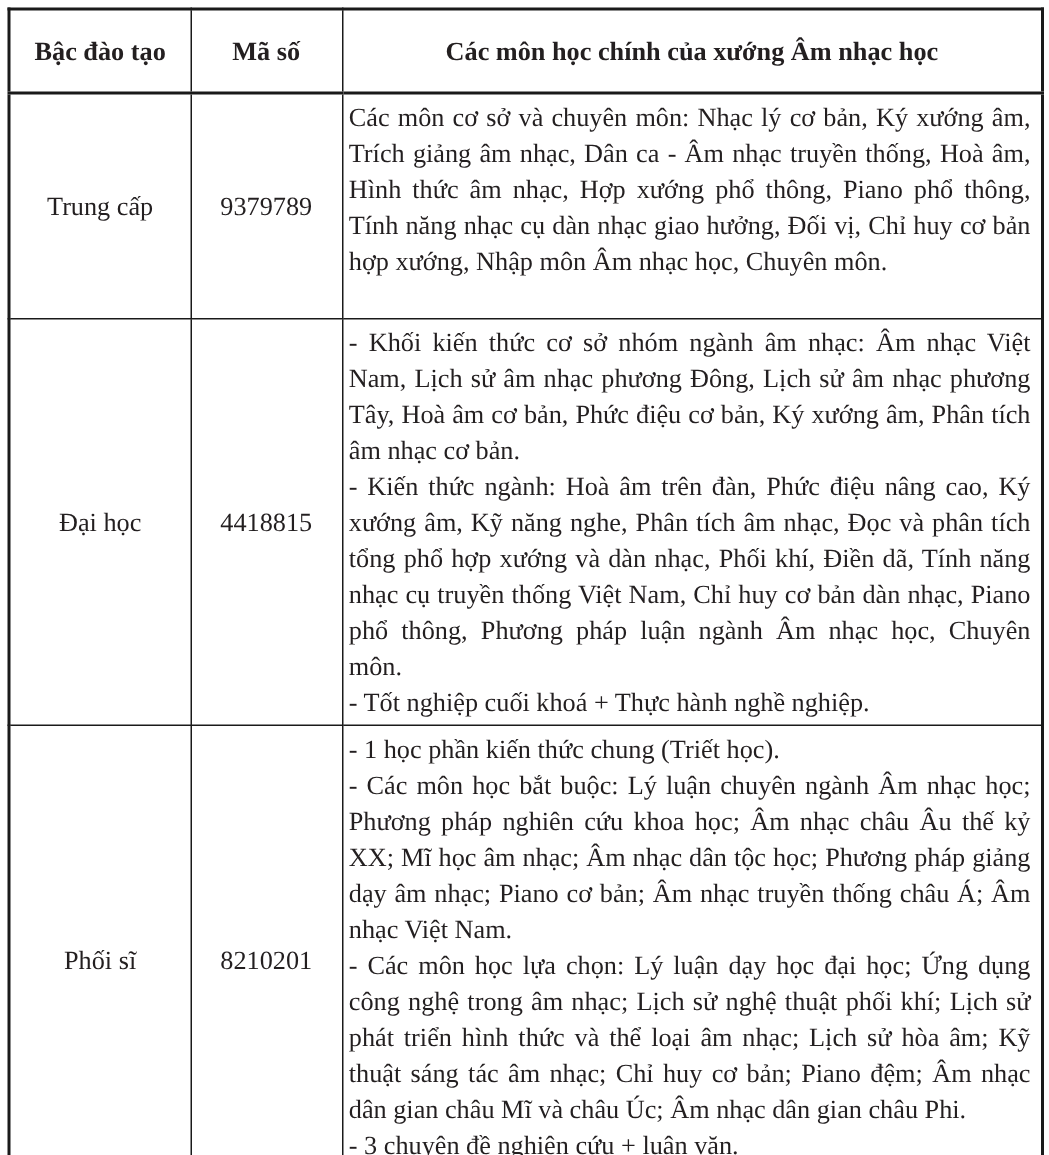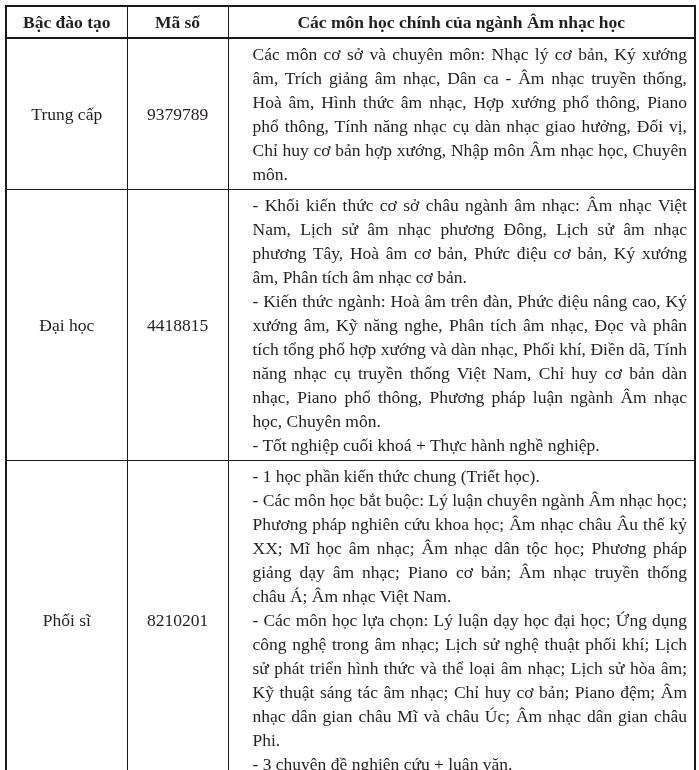--- a/index.html
+++ b/index.html
@@ -34,32 +34,32 @@
     border: 1px solid #1a1a1a;
     font-size: 17.5px;
     line-height: 24px;
     box-sizing: border-box;
   }
   thead th {
     border-bottom: 2px solid #1a1a1a;
     font-weight: bold;
     text-align: center;
     height: 26px;
-    padding: 4px 4px;
+    padding: 16px 4px;
     line-height: 22px;
   }
   td.level, td.code {
     text-align: center;
     vertical-align: middle;
     padding: 2px 4px;
   }
   td.subjects {
     vertical-align: top;
     text-align: justify;
-    padding: 3px 7px 3px 24px;
+    padding: 3px 7px 3px 4px;
   }
   td.subjects p {
     margin: 0;
   }
   tr.row-1 { height: 150px; }
   tr.row-2 { height: 258px; }
   tr.row-3 { height: 315px; }
 </style>
 </head>
 <body>
@@ -68,36 +68,36 @@
   <table class="curriculum">
     <colgroup>
       <col class="c-level">
       <col class="c-code">
       <col class="c-subjects">
     </colgroup>
     <thead>
       <tr>
         <th>Bậc đào tạo</th>
         <th>Mã số</th>
-        <th>Các môn học chính của ngành Âm nhạc học</th>
+        <th>Các môn học chính của xướng Âm nhạc học</th>
       </tr>
     </thead>
     <tbody>
       <tr class="row-1">
         <td class="level">Trung cấp</td>
         <td class="code">9379789</td>
         <td class="subjects">
           <p>Các môn cơ sở và chuyên môn: Nhạc lý cơ bản, Ký xướng âm, Trích giảng âm nhạc, Dân ca - Âm nhạc truyền thống, Hoà âm, Hình thức âm nhạc, Hợp xướng phổ thông, Piano phổ thông, Tính năng nhạc cụ dàn nhạc giao hưởng, Đối vị, Chỉ huy cơ bản hợp xướng, Nhập môn Âm nhạc học, Chuyên môn.</p>
         </td>
       </tr>
       <tr class="row-2">
         <td class="level">Đại học</td>
         <td class="code">4418815</td>
         <td class="subjects">
-          <p>- Khối kiến thức cơ sở châu ngành âm nhạc: Âm nhạc Việt Nam, Lịch sử âm nhạc phương Đông, Lịch sử âm nhạc phương Tây, Hoà âm cơ bản, Phức điệu cơ bản, Ký xướng âm, Phân tích âm nhạc cơ bản.</p>
+          <p>- Khối kiến thức cơ sở nhóm ngành âm nhạc: Âm nhạc Việt Nam, Lịch sử âm nhạc phương Đông, Lịch sử âm nhạc phương Tây, Hoà âm cơ bản, Phức điệu cơ bản, Ký xướng âm, Phân tích âm nhạc cơ bản.</p>
           <p>- Kiến thức ngành: Hoà âm trên đàn, Phức điệu nâng cao, Ký xướng âm, Kỹ năng nghe, Phân tích âm nhạc, Đọc và phân tích tổng phổ hợp xướng và dàn nhạc, Phối khí, Điền dã, Tính năng nhạc cụ truyền thống Việt Nam, Chỉ huy cơ bản dàn nhạc, Piano phổ thông, Phương pháp luận ngành Âm nhạc học, Chuyên môn.</p>
           <p>- Tốt nghiệp cuối khoá + Thực hành nghề nghiệp.</p>
         </td>
       </tr>
       <tr class="row-3">
         <td class="level">Phối sĩ</td>
         <td class="code">8210201</td>
         <td class="subjects">
           <p>- 1 học phần kiến thức chung (Triết học).</p>
           <p>- Các môn học bắt buộc: Lý luận chuyên ngành Âm nhạc học; Phương pháp nghiên cứu khoa học; Âm nhạc châu Âu thế kỷ XX; Mĩ học âm nhạc; Âm nhạc dân tộc học; Phương pháp giảng dạy âm nhạc; Piano cơ bản; Âm nhạc truyền thống châu Á; Âm nhạc Việt Nam.</p>

